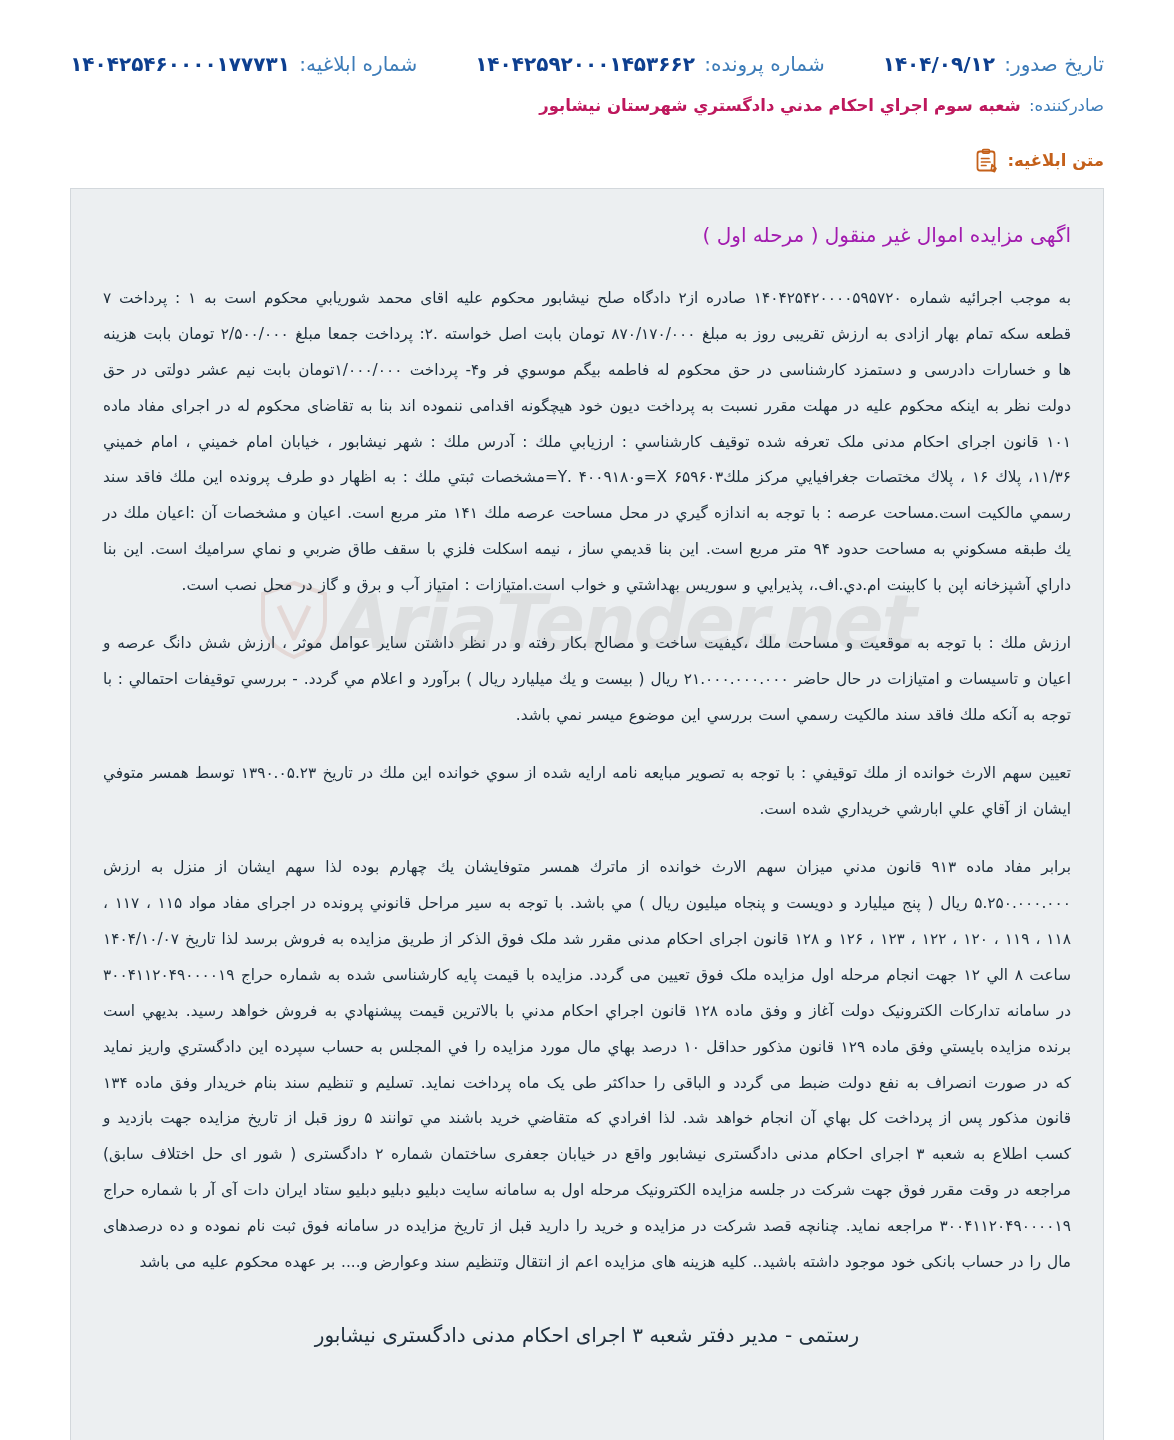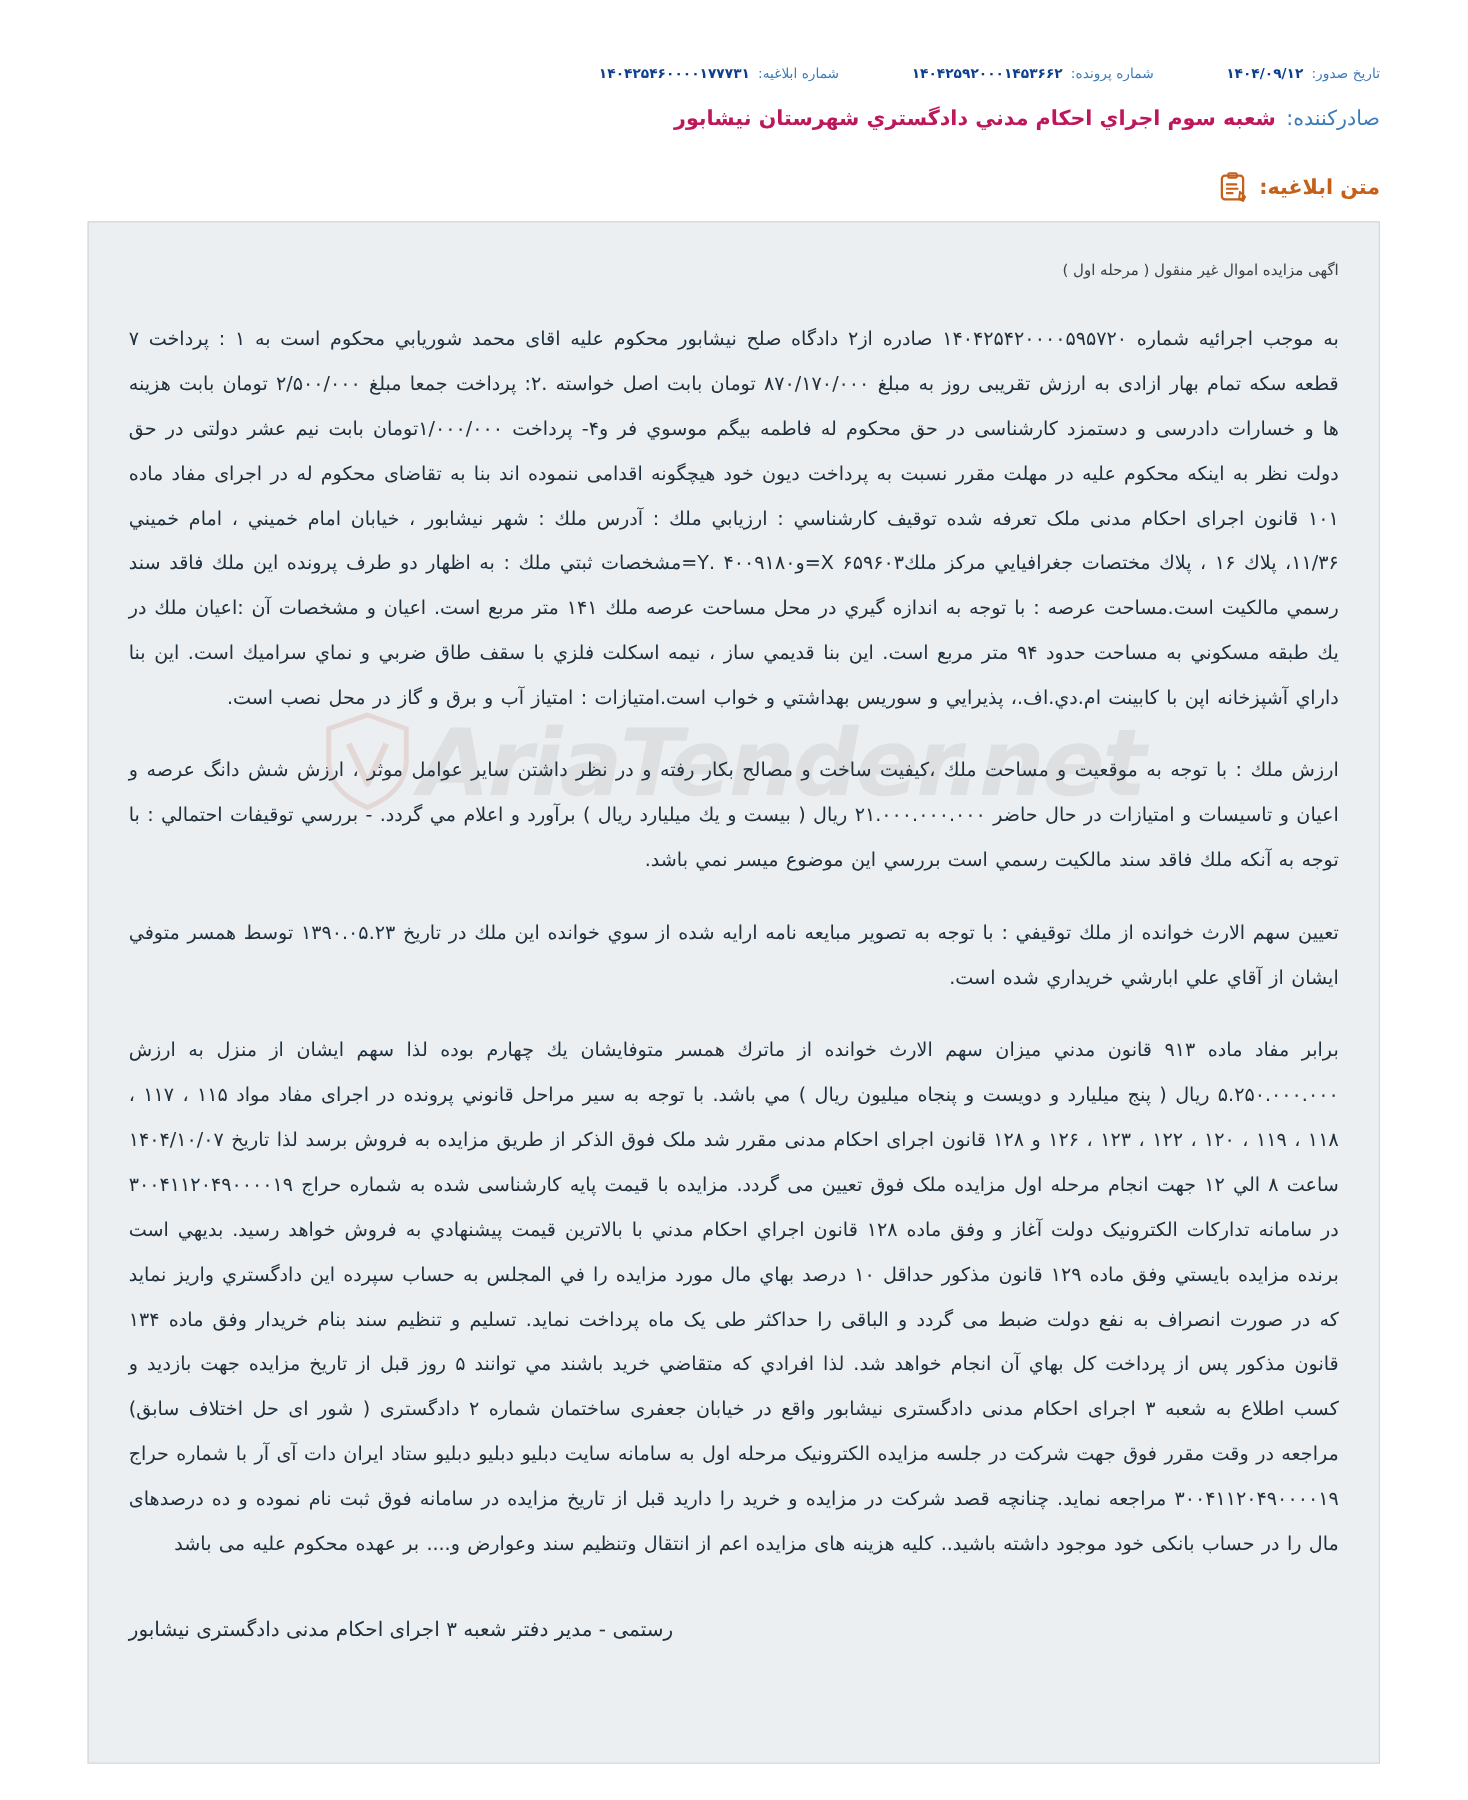--- a/index.html
+++ b/index.html
@@ -26,21 +26,21 @@
   .meta-row {
     display: flex;
     flex-direction: row;
     justify-content: flex-start;
     align-items: center;
     gap: 58px;
     padding: 52px 70px 0 70px;
     box-sizing: border-box;
   }
   .meta-item {
-    font-size: 11px;
+    font-size: 20px;
     color: #2f6fae;
     white-space: nowrap;
     letter-spacing: 0;
   }
   .meta-item .meta-label {
     color: #3d7cb8;
     font-weight: normal;
   }
   .meta-item .meta-value {
     color: #0d3f8f;
@@ -123,40 +123,40 @@
     color: #c9c9c9;
     letter-spacing: -2px;
     font-style: italic;
   }
   .body-content {
     position: relative;
     z-index: 1;
   }
   .p-title {
     text-align: right;
-    font-size: 12px;
-    color: #404040;
+    font-size: 20px;
+    color: #a21caf;
     margin: 0 0 26px 0;
     line-height: 2.0;
   }
   .para {
     text-align: justify;
     text-align-last: right;
     font-size: 15.3px;
     color: #20303d;
     line-height: 2.35;
     margin: 0 0 22px 0;
     word-spacing: 1px;
   }
   .para.last {
     margin-bottom: 34px;
   }
   .sig {
-    text-align: left;
-    font-size: 16px;
+    text-align: center;
+    font-size: 20px;
     color: #20303d;
     line-height: 2.0;
     margin-top: 30px;
   }
 </style>
 </head>
 <body>
 
 <div class="page">
 

